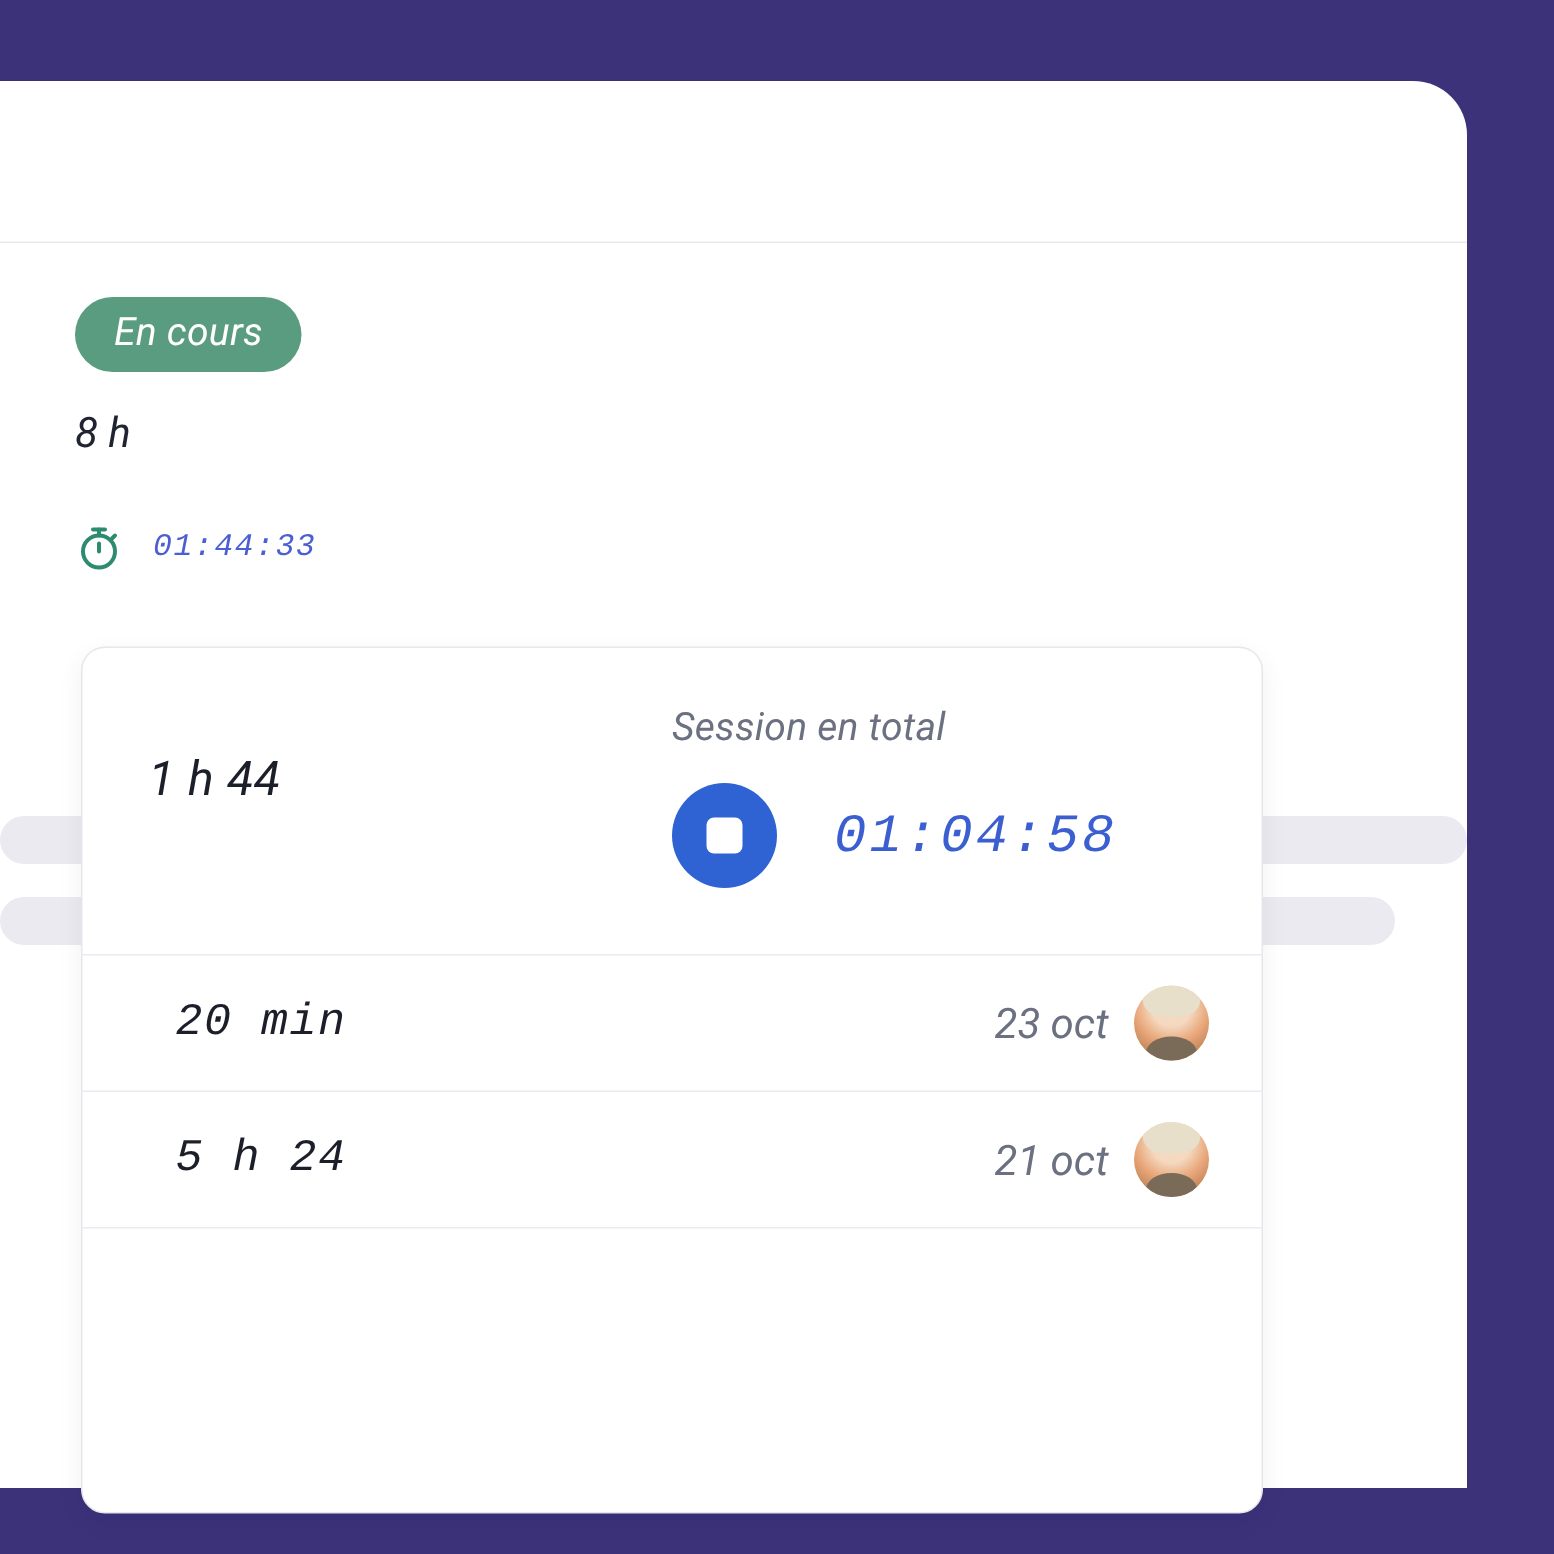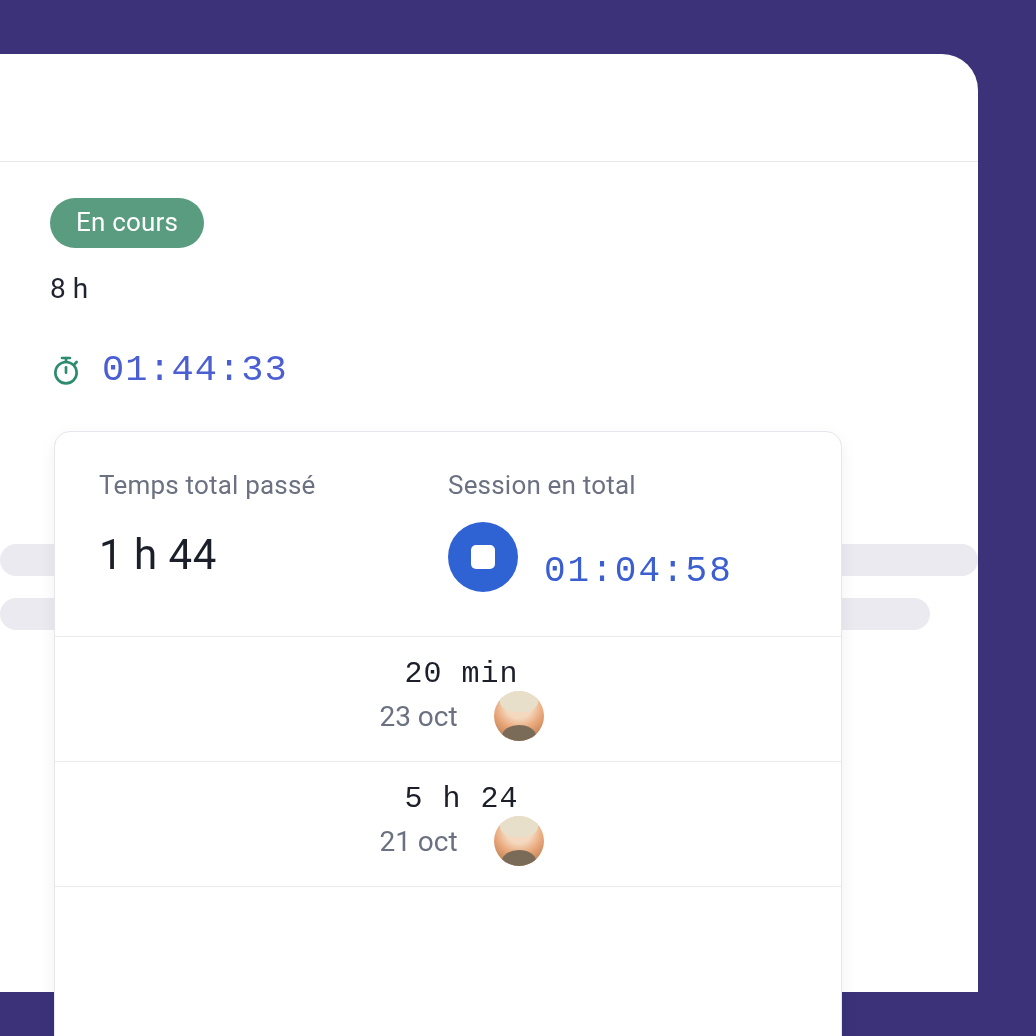--- a/index.html
+++ b/index.html
@@ -10,20 +10,21 @@
       border-radius: 44px;
     }
     .frame {
       position: absolute;
       left: 0;
       top: 54px;
       width: 978px;
       height: 938px;
       background: #ffffff;
       border-top-right-radius: 36px;
+      font-style: italic;
     }
     .header-rule {
       position: absolute;
       left: 0;
       top: 107px;
       width: 978px;
       height: 1px;
       background: #e9e8ee;
     }
     .content {
@@ -56,21 +57,21 @@
       gap: 20px;
     }
     .stopwatch-icon {
       width: 32px;
       height: 32px;
       color: #2e8b6f;
       flex-shrink: 0;
     }
     .timer-value {
       font-family: "SFMono-Regular", Menlo, Consolas, "Liberation Mono", monospace;
-      font-size: 37px;
+      font-size: 21px;
       color: #4b5fd3;
       letter-spacing: 1px;
     }
     .bg-stripe {
       position: absolute;
       left: 0;
       background: #ebeaf1;
       border-radius: 999px;
     }
     .bg-stripe.one { top: 490px; width: 978px; height: 32px; }
@@ -92,30 +93,30 @@
     .col-left { flex: 1 1 50%; }
     .col-right { flex: 1 1 50%; }
     .label {
       font-size: 26px;
       color: #6b7180;
       font-weight: 400;
       letter-spacing: 0.2px;
     }
     .total-value {
       margin-top: 30px;
-      font-size: 42px;
+      font-size: 32px;
       color: #1b1f2a;
       font-weight: 400;
       letter-spacing: 0.5px;
     }
     .session-row {
       margin-top: 22px;
       display: flex;
-      align-items: flex-end;
-      gap: 26px;
+      align-items: center;
+      gap: 38px;
     }
     .stop-button {
       width: 70px;
       height: 70px;
       border-radius: 50%;
       background: #2f63d4;
       display: flex;
       align-items: center;
       justify-content: center;
       flex-shrink: 0;
@@ -132,32 +133,31 @@
       color: #3b5fd0;
       letter-spacing: 2px;
     }
     .entries { }
     .entry {
       display: flex;
       align-items: center;
       justify-content: space-between;
       padding: 20px 35px 20px 62px;
       border-top: 1px solid #eceaf0;
-      flex-direction: column;
     }
     .entry-duration {
       font-family: "SFMono-Regular", Menlo, Consolas, "Liberation Mono", monospace;
       font-size: 30px;
       color: #1c1f29;
       letter-spacing: 1px;
     }
     .entry-right {
       display: flex;
       align-items: center;
-      gap: 36px;
+      gap: 17px;
       justify-content: flex-end;
     }
     .entry-date {
       font-size: 28px;
       color: #6b7180;
     }
     .avatar {
       width: 50px;
       height: 50px;
       border-radius: 50%;
@@ -209,21 +209,20 @@
         <line x1="12" y1="3" x2="12" y2="6"></line>
         <line x1="18.5" y1="7.5" x2="20" y2="6"></line>
       </svg>
       <span class="timer-value">01:44:33</span>
     </div>
   </div>
 
   <div class="popover">
     <div class="popover-head">
       <div class="col-left">
-        <div class="label">Temps total passé</div>
         <div class="total-value">1 h 44</div>
       </div>
       <div class="col-right">
         <div class="label">Session en total</div>
         <div class="session-row">
           <div class="stop-button">
             <span class="stop-square"></span>
           </div>
           <span class="session-value">01:04:58</span>
         </div>

